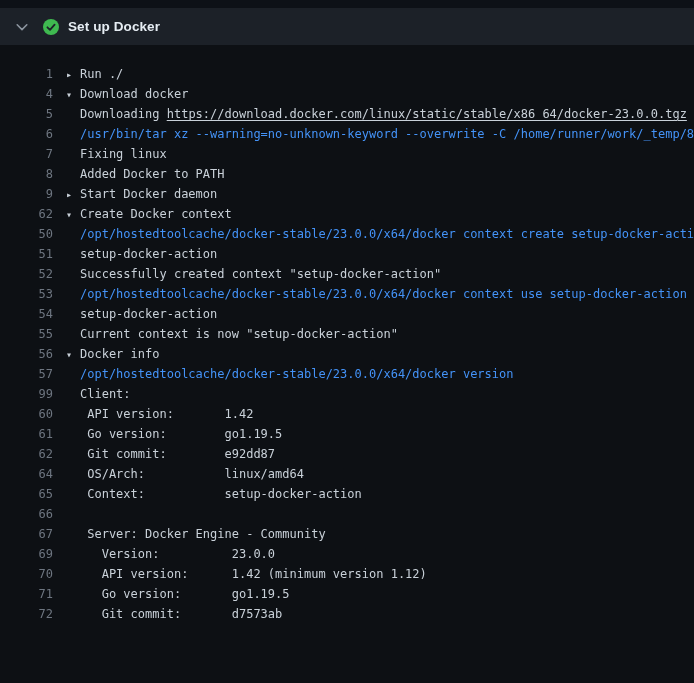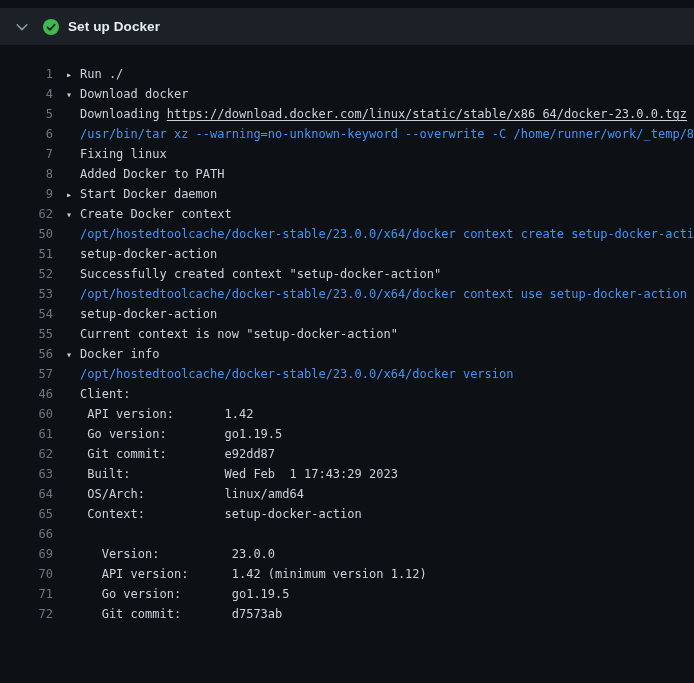--- a/index.html
+++ b/index.html
@@ -93,27 +93,27 @@
       <div class="line group"><span class="ln">9</span><span class="arrow">▸</span><span class="content">Start Docker daemon</span></div>
       <div class="line group"><span class="ln">62</span><span class="arrow">▾</span><span class="content">Create Docker context</span></div>
       <div class="line"><span class="ln">50</span><span class="arrow"></span><span class="content cmd">/opt/hostedtoolcache/docker-stable/23.0.0/x64/docker context create setup-docker-action</span></div>
       <div class="line"><span class="ln">51</span><span class="arrow"></span><span class="content">setup-docker-action</span></div>
       <div class="line"><span class="ln">52</span><span class="arrow"></span><span class="content">Successfully created context "setup-docker-action"</span></div>
       <div class="line"><span class="ln">53</span><span class="arrow"></span><span class="content cmd">/opt/hostedtoolcache/docker-stable/23.0.0/x64/docker context use setup-docker-action</span></div>
       <div class="line"><span class="ln">54</span><span class="arrow"></span><span class="content">setup-docker-action</span></div>
       <div class="line"><span class="ln">55</span><span class="arrow"></span><span class="content">Current context is now "setup-docker-action"</span></div>
       <div class="line group"><span class="ln">56</span><span class="arrow">▾</span><span class="content">Docker info</span></div>
       <div class="line"><span class="ln">57</span><span class="arrow"></span><span class="content cmd">/opt/hostedtoolcache/docker-stable/23.0.0/x64/docker version</span></div>
-      <div class="line"><span class="ln">46</span><span class="arrow"></span><span class="content">Client:</span></div>
+      <div class="line"><span class="ln">99</span><span class="arrow"></span><span class="content">Client:</span></div>
       <div class="line"><span class="ln">60</span><span class="arrow"></span><span class="content"> API version:       1.42</span></div>
       <div class="line"><span class="ln">61</span><span class="arrow"></span><span class="content"> Go version:        go1.19.5</span></div>
       <div class="line"><span class="ln">62</span><span class="arrow"></span><span class="content"> Git commit:        e92dd87</span></div>
-      <div class="line"><span class="ln">63</span><span class="arrow"></span><span class="content"> Built:             Wed Feb  1 17:43:29 2023</span></div>
       <div class="line"><span class="ln">64</span><span class="arrow"></span><span class="content"> OS/Arch:           linux/amd64</span></div>
       <div class="line"><span class="ln">65</span><span class="arrow"></span><span class="content"> Context:           setup-docker-action</span></div>
       <div class="line"><span class="ln">66</span><span class="arrow"></span><span class="content"></span></div>
+      <div class="line"><span class="ln">67</span><span class="arrow"></span><span class="content"> Server: Docker Engine - Community</span></div>
       <div class="line"><span class="ln">69</span><span class="arrow"></span><span class="content">   Version:          23.0.0</span></div>
       <div class="line"><span class="ln">70</span><span class="arrow"></span><span class="content">   API version:      1.42 (minimum version 1.12)</span></div>
       <div class="line"><span class="ln">71</span><span class="arrow"></span><span class="content">   Go version:       go1.19.5</span></div>
       <div class="line"><span class="ln">72</span><span class="arrow"></span><span class="content">   Git commit:       d7573ab</span></div>
     </div>
 
 </div>
 
 </body></html>

